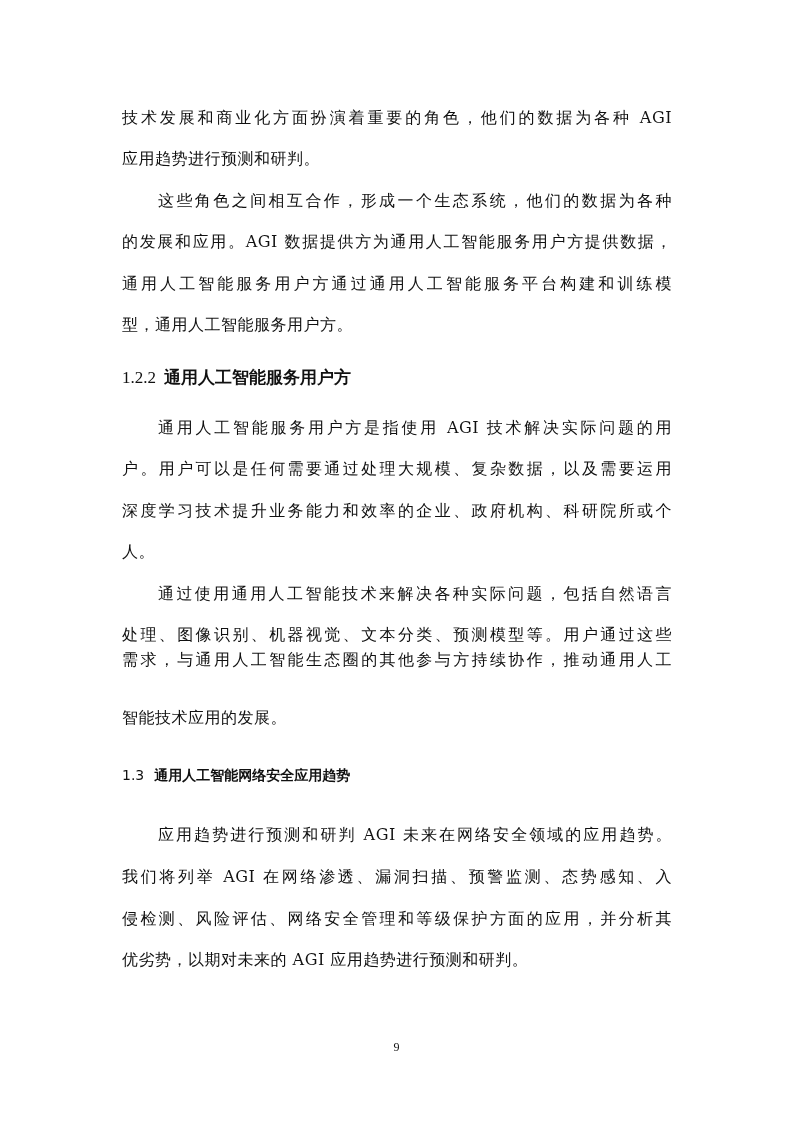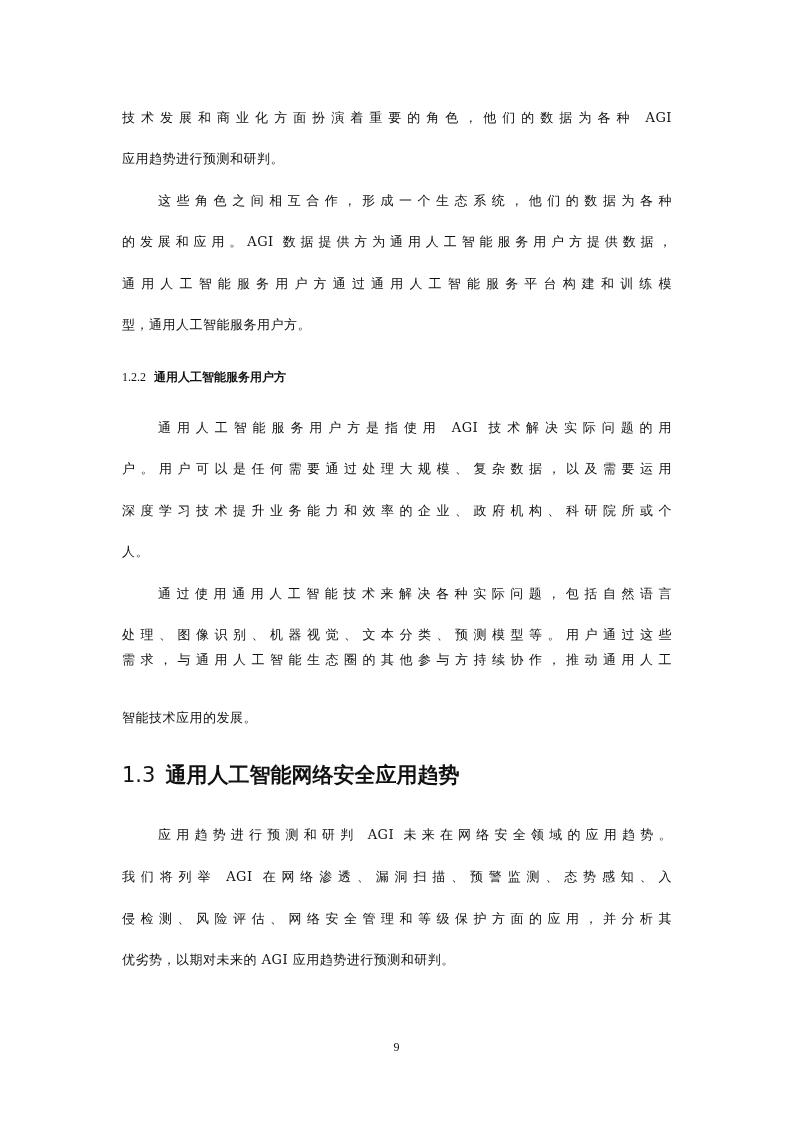--- a/index.html
+++ b/index.html
@@ -1,26 +1,26 @@
 <!DOCTYPE html>
 <html><head>
 <meta charset="utf-8">
 <style>
   html, body { margin: 0; padding: 0; background: #ffffff; }
   body { width: 793px; height: 1122px; position: relative; overflow: hidden;
          font-family: "DejaVu Serif", "Liberation Serif", serif; color: #111; }
-  .line { position: absolute; left: 122px; width: 550px; font-size: 13px; line-height: 24px;
+  .line { position: absolute; left: 122px; width: 550px; font-size: 16px; line-height: 24px;
           white-space: nowrap; text-align: justify; text-align-last: justify; letter-spacing: 0.5px; }
   .line.short { text-align-last: left; }
   .line.indent { left: 158px; width: 514px; }
   .h3 { position: absolute; left: 122px; font-family: "DejaVu Sans", "Liberation Sans", sans-serif;
-        font-size: 12px; font-weight: bold; line-height: 24px; white-space: nowrap; }
+        font-size: 17px; font-weight: bold; line-height: 24px; white-space: nowrap; }
   .h3 .num { font-family: "Liberation Serif", serif; font-weight: normal; margin-right: 8px; }
   .h2 { position: absolute; left: 122px; font-family: "DejaVu Sans", "Liberation Sans", sans-serif;
-        font-size: 21px; font-weight: bold; line-height: 30px; white-space: nowrap; }
+        font-size: 14px; font-weight: bold; line-height: 30px; white-space: nowrap; }
   .h2 .num { font-weight: normal; margin-right: 10px; }
   .pagenum { position: absolute; left: 0; width: 793px; text-align: center; top: 1040px;
              font-family: "Liberation Serif", serif; font-size: 12px; }
 </style>
 </head>
 <body>
 
 <div>
 
   <div class="line" style="top:106px">技术发展和商业化方面扮演着重要的角色，他们的数据为各种 AGI</div>

